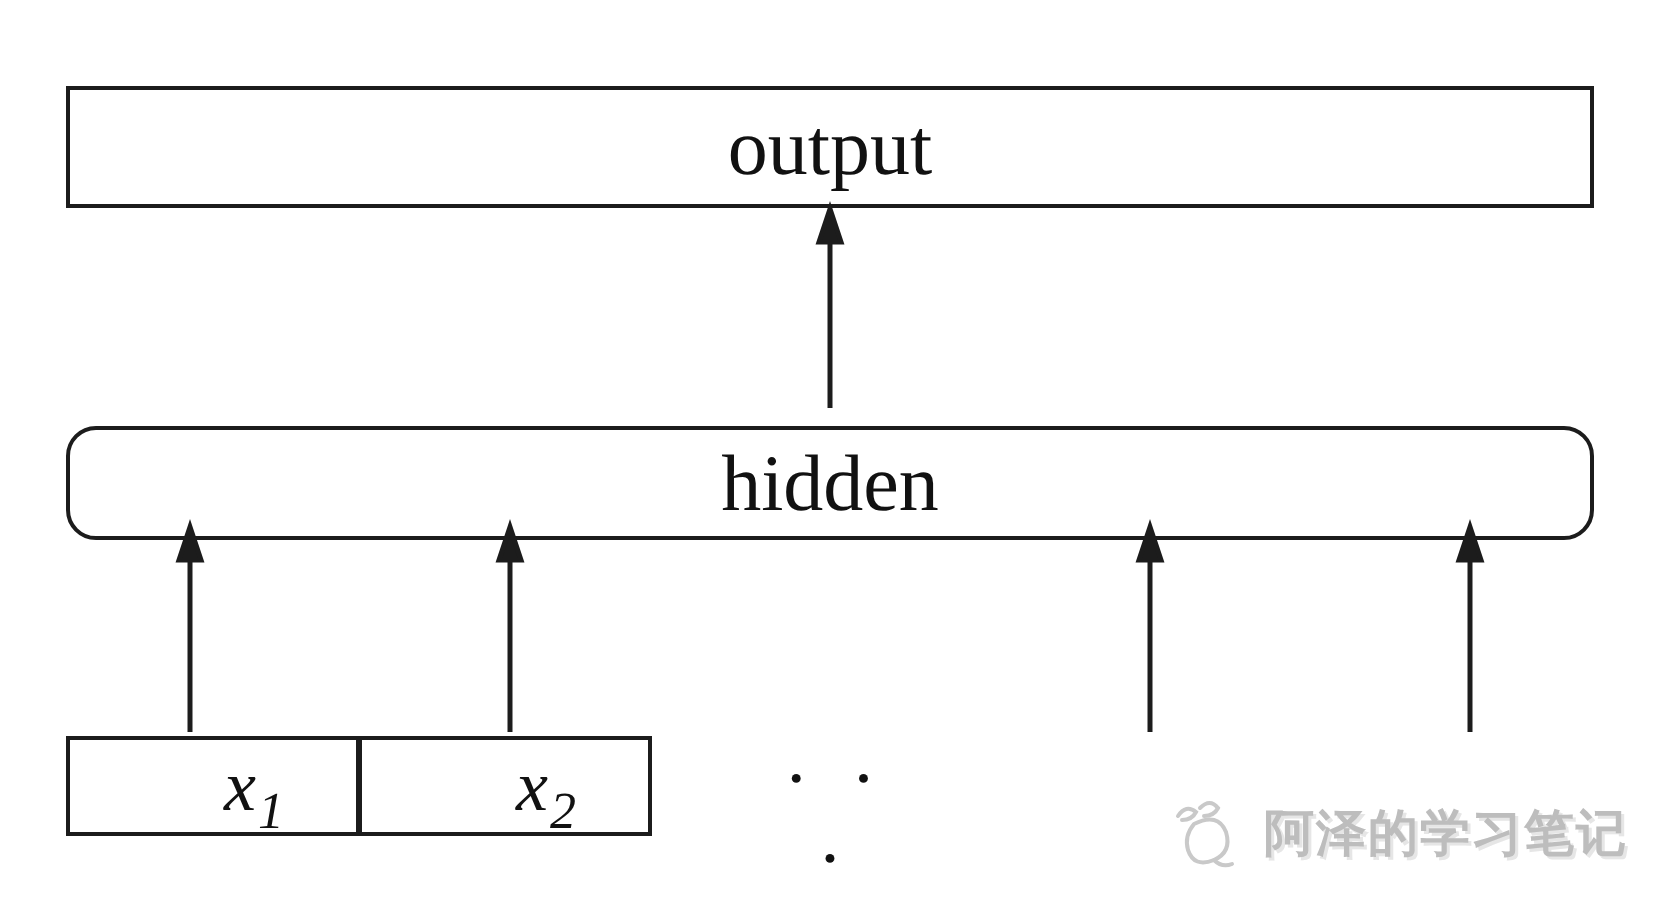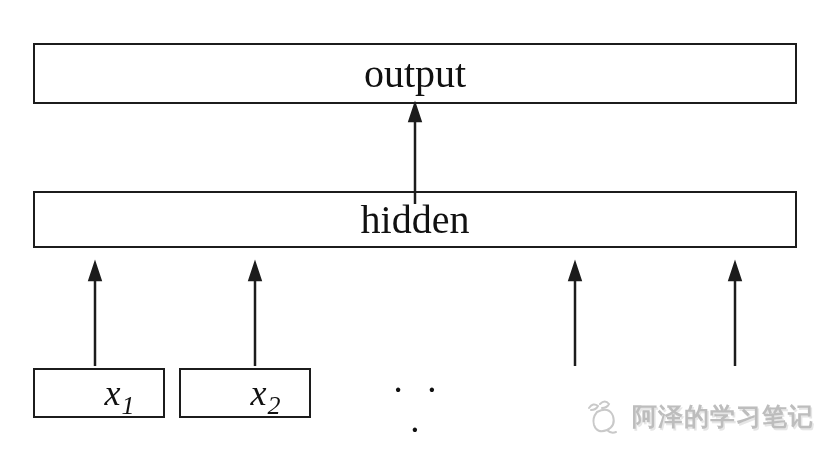--- a/index.html
+++ b/index.html
@@ -20,36 +20,36 @@
     left: 33px;
     width: 764px;
     border: 2.5px solid #1c1c1c;
     box-sizing: border-box;
     background: #ffffff;
     display: flex;
     align-items: center;
     justify-content: center;
   }
   .output-box { top: 43px;  height: 61px; }
-  .hidden-box { top: 191px; height: 57px; }
+  .hidden-box { top: 213px; height: 57px; border-radius: 15px; }
   .layer-label {
     font-size: 40px;
     color: #111111;
     line-height: 1;
   }
   .arrows {
     position: absolute;
     left: 0;
     top: 0;
     pointer-events: none;
   }
   .input-box {
     position: absolute;
     top: 368px;
-    width: 132px;
+    width: 147px;
     height: 50px;
     border: 2.5px solid #1c1c1c;
     box-sizing: border-box;
     background: #ffffff;
     display: flex;
     align-items: center;
     justify-content: center;
     padding-left: 40px;
   }
   .math-label {

